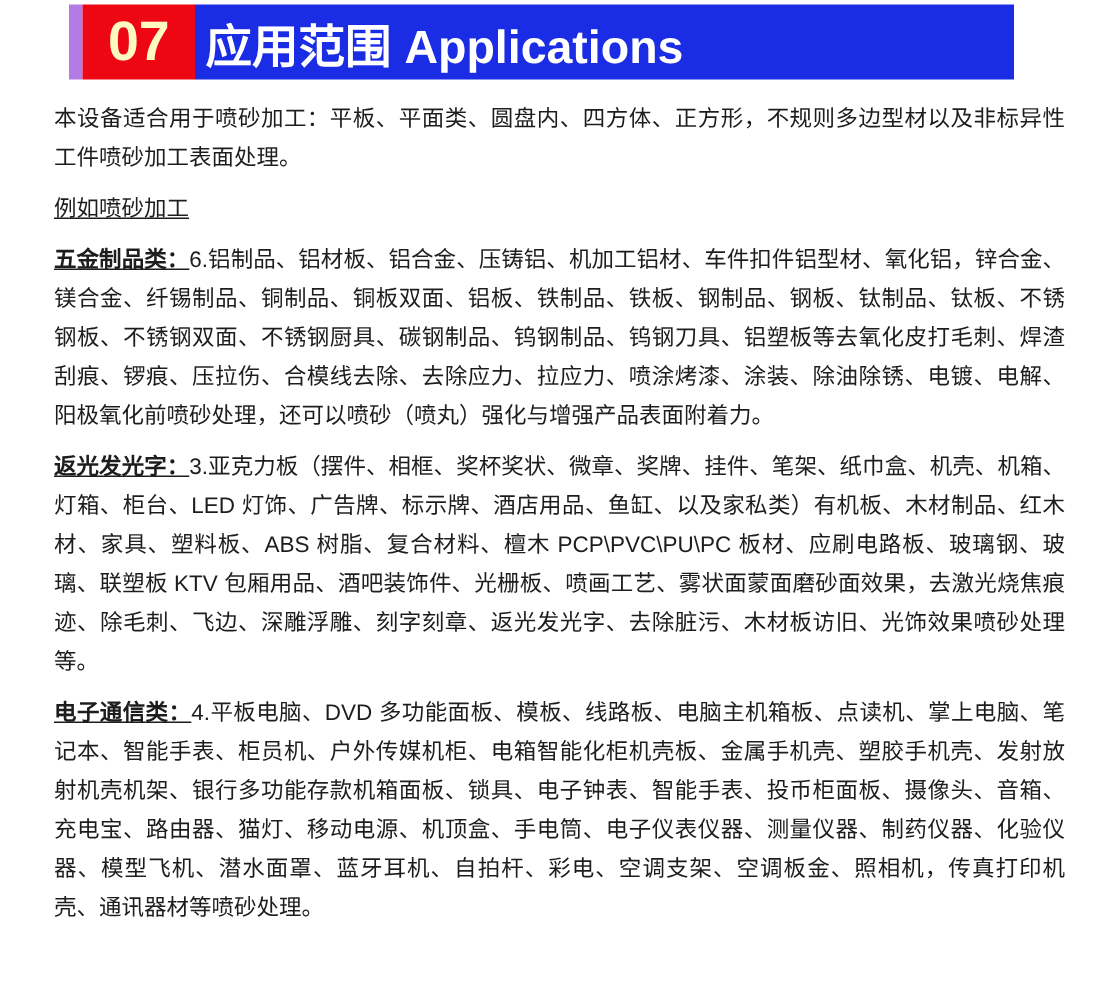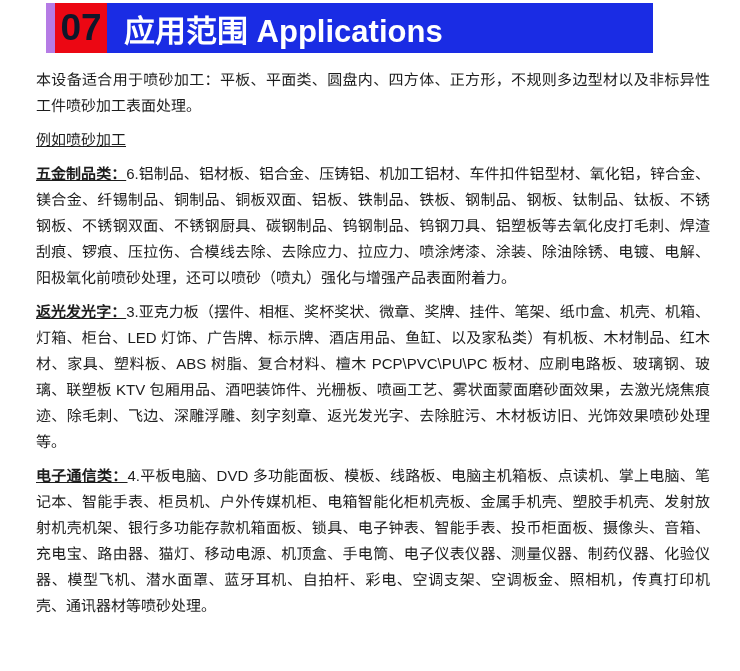--- a/index.html
+++ b/index.html
@@ -11,26 +11,26 @@
   }
   .page { width: 740px; height: 671px; background: #fff; overflow: hidden; }
 
   
   .banner {
     display: flex; align-items: stretch;
     margin: 3px 0 0 46px; height: 50px;
   }
   .accent-bar { width: 9px; }
   .num-box {
-    width: 52px; display: flex; align-items: center; justify-content: center;
-    color: #0f172a; font-size: 37px; font-weight: bold;
+    width: 75px; display: flex; align-items: center; justify-content: center;
+    color: #fef9c3; font-size: 37px; font-weight: bold;
   }
   .title-box {
     width: 546px; display: flex; align-items: center;
-    padding-left: 17px;
+    padding-left: 7px;
     color: #ffffff; font-size: 31px; font-weight: bold;
     white-space: nowrap; overflow: hidden;
   }
 
   
   .content {
     margin: 14px 30px 0 36px;
     color: #1d1d1d;
     font-size: 15px; line-height: 26px;
     text-align: justify;

